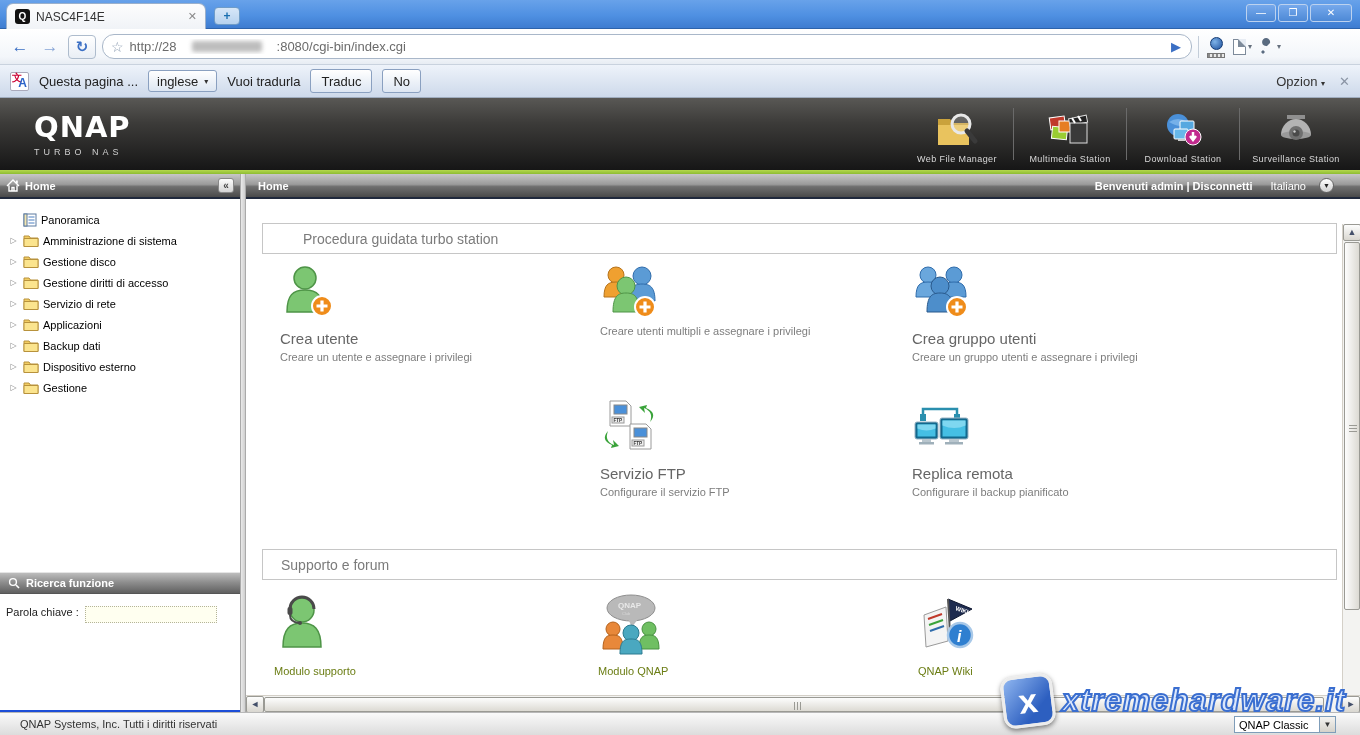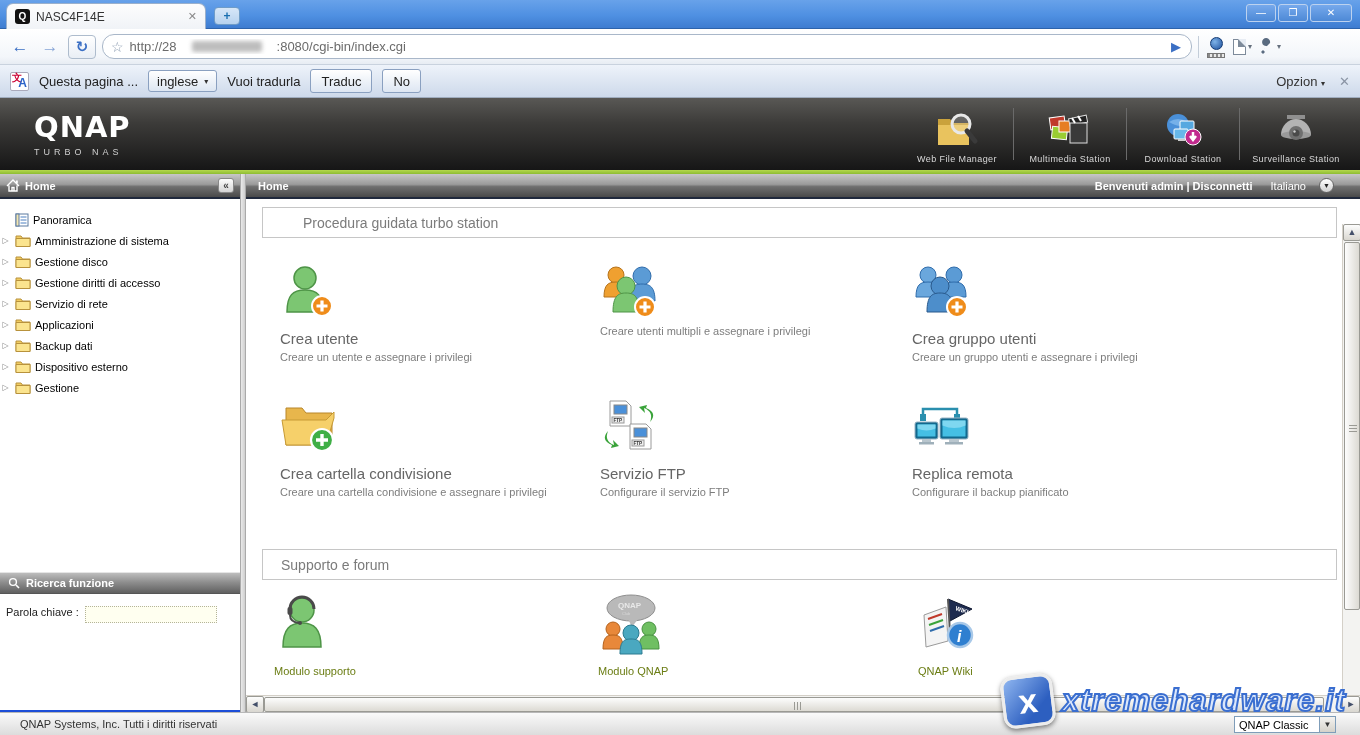--- a/index.html
+++ b/index.html
@@ -58,21 +58,21 @@
   .app-sep { width:1px; background:#6a6a6a; margin:10px 0; }
   .app-label { font-size:9px; color:#d8d8d8; letter-spacing:.4px; white-space:nowrap; }
   .greenline { height:4px; background:linear-gradient(180deg,#b5d84e,#8dbc32); }
 
   
   .bodyrow { display:flex; height:538px; }
   .sidebar { width:240px; background:#fff; display:flex; flex-direction:column; }
   .panelhead { height:25px; background:linear-gradient(180deg,#c7c7c7,#9b9b9b 45%,#6f6f6f 55%,#4a4a4a); border-bottom:2px solid #20293c; display:flex; align-items:center; padding:0 6px; gap:5px; color:#fff; font-size:11px; font-weight:bold; }
   .collapsebtn { margin-left:auto; width:16px; height:15px; background:linear-gradient(180deg,#fdfdfd,#d4d4d4); border:1px solid #888; border-radius:3px; color:#444; font-size:10px; font-weight:bold; text-align:center; line-height:13px; }
   .tree { flex:1; padding-top:10px; overflow:hidden; }
-  .treeitem { height:21px; display:flex; align-items:center; gap:4px; font-size:11px; color:#000; }
+  .treeitem { height:21px; display:flex; align-items:center; padding-left:8px; gap:4px; font-size:11px; color:#000; }
   .expander { width:11px; font-size:8px; color:#8a8a8a; text-align:center; }
   .searchhead { height:22px; background:linear-gradient(180deg,#bdbdbd,#8f8f8f 45%,#606060); border-top:1px solid #e5e5e5; border-bottom:1px solid #555; display:flex; align-items:center; padding:0 8px; gap:6px; color:#fff; font-size:11px; font-weight:bold; }
   .searchbody { height:118px; background:#fff; padding:12px 6px; display:flex; align-items:flex-start; gap:6px; font-size:11px; color:#222; border-bottom:2px solid #1d4ed8; }
   .kwinput { width:132px; height:17px; background:#fffff0; border:1px dotted #b4b49a; }
 
   .vdivider { width:6px; background:linear-gradient(90deg,#e9e9e9,#cfcfcf); border-left:1px solid #aaa; border-right:1px solid #aaa; }
 
   .main { flex:1; display:flex; flex-direction:column; position:relative; }
   .mainhead { height:25px; background:linear-gradient(180deg,#c7c7c7,#9b9b9b 45%,#6f6f6f 55%,#4a4a4a); border-bottom:2px solid #20293c; display:flex; align-items:center; padding:0 12px; color:#fff; font-size:11px; }
   .mh-left { font-weight:bold; }
@@ -354,21 +354,21 @@
           </span>
           <span class="mh-lang">
             <span>Italiano</span>
             <span class="globebtn">▼</span>
           </span>
         </div>
       </div>
 
       <div class="content">
 
-        <div class="sectionbox" style="top:8px;padding-left:40px;">
+        <div class="sectionbox" style="top:24px;padding-left:40px;">
           <span>Procedura guidata turbo station</span>
         </div>
 
         <div class="wizitem" style="left:34px; top:62px;">
           <div class="wizicon">
               <svg width="58" height="58" viewBox="0 0 58 58">
             <circle cx="25" cy="15" r="11" fill="#7cc672" stroke="#4e9447" stroke-width="1.5"></circle>
             <path d="M7 49 C7 32 13 27 25 27 C37 27 43 32 43 49 Z" fill="#7cc672" stroke="#4e9447" stroke-width="1.5"></path>
             <circle cx="42" cy="43" r="10" fill="#ef8c1a" stroke="#fff" stroke-width="2"></circle>
             <path d="M36.5 43 h11 M42 37.5 v11" stroke="#fff" stroke-width="3.2"></path>
@@ -404,32 +404,20 @@
             <circle cx="28" cy="23" r="9" fill="#4d8ecb" stroke="#29598c"></circle>
                 <path d="M15 49 C15 33 20 30 28 30 C36 30 41 33 41 49 Z" fill="#4d8ecb" stroke="#29598c"></path>
             <circle cx="45" cy="44" r="10" fill="#ef8c1a" stroke="#fff" stroke-width="2"></circle>
             <path d="M39.5 44 h11 M45 38.5 v11" stroke="#fff" stroke-width="3.2"></path>
           </svg>
             </div>
           <div class="wiztitle">Crea gruppo utenti</div>
           <div class="wizdesc">Creare un gruppo utenti e assegnare i privilegi</div>
         </div>
 
-        <div class="wizitem" style="left:34px; top:197px;">
-          <div class="wizicon">
-              <svg width="60" height="58" viewBox="0 0 60 58">
-            <path d="M6 10 h16 l4 5 h26 v32 H6 z" fill="#e8b64c" stroke="#b8862a"></path>
-            <path d="M2 22 h44 l8 -8 v6 l-8 27 H6 z" fill="#f6d06a" stroke="#c79a34"></path>
-            <circle cx="42" cy="42" r="11" fill="#3faf46" stroke="#fff" stroke-width="2.2"></circle>
-            <path d="M36 42 h12 M42 36 v12" stroke="#fff" stroke-width="3.4"></path>
-          </svg>
-            </div>
-          <div class="wiztitle">Crea cartella condivisione</div>
-          <div class="wizdesc">Creare una cartella condivisione e assegnare i privilegi</div>
-        </div>
 
         <div class="wizitem" style="left:354px; top:197px;">
           <div class="wizicon">
               <svg width="58" height="58" viewBox="0 0 58 58">
             <path d="M10 3 h16 l5 5 v20 H10 z" fill="#fff" stroke="#9a9a9a"></path>
             <rect x="14" y="7" width="13" height="9" fill="#4a90d9" stroke="#888"></rect>
             <rect x="12" y="19" width="12" height="6" fill="#eee" stroke="#999"></rect>
                 <text x="13.5" y="24" font-size="4.6" fill="#333" font-weight="bold">FTP</text>
             <path d="M30 26 h16 l5 5 v20 H30 z" fill="#fff" stroke="#9a9a9a"></path>
             <rect x="34" y="30" width="13" height="9" fill="#4a90d9" stroke="#888"></rect>

